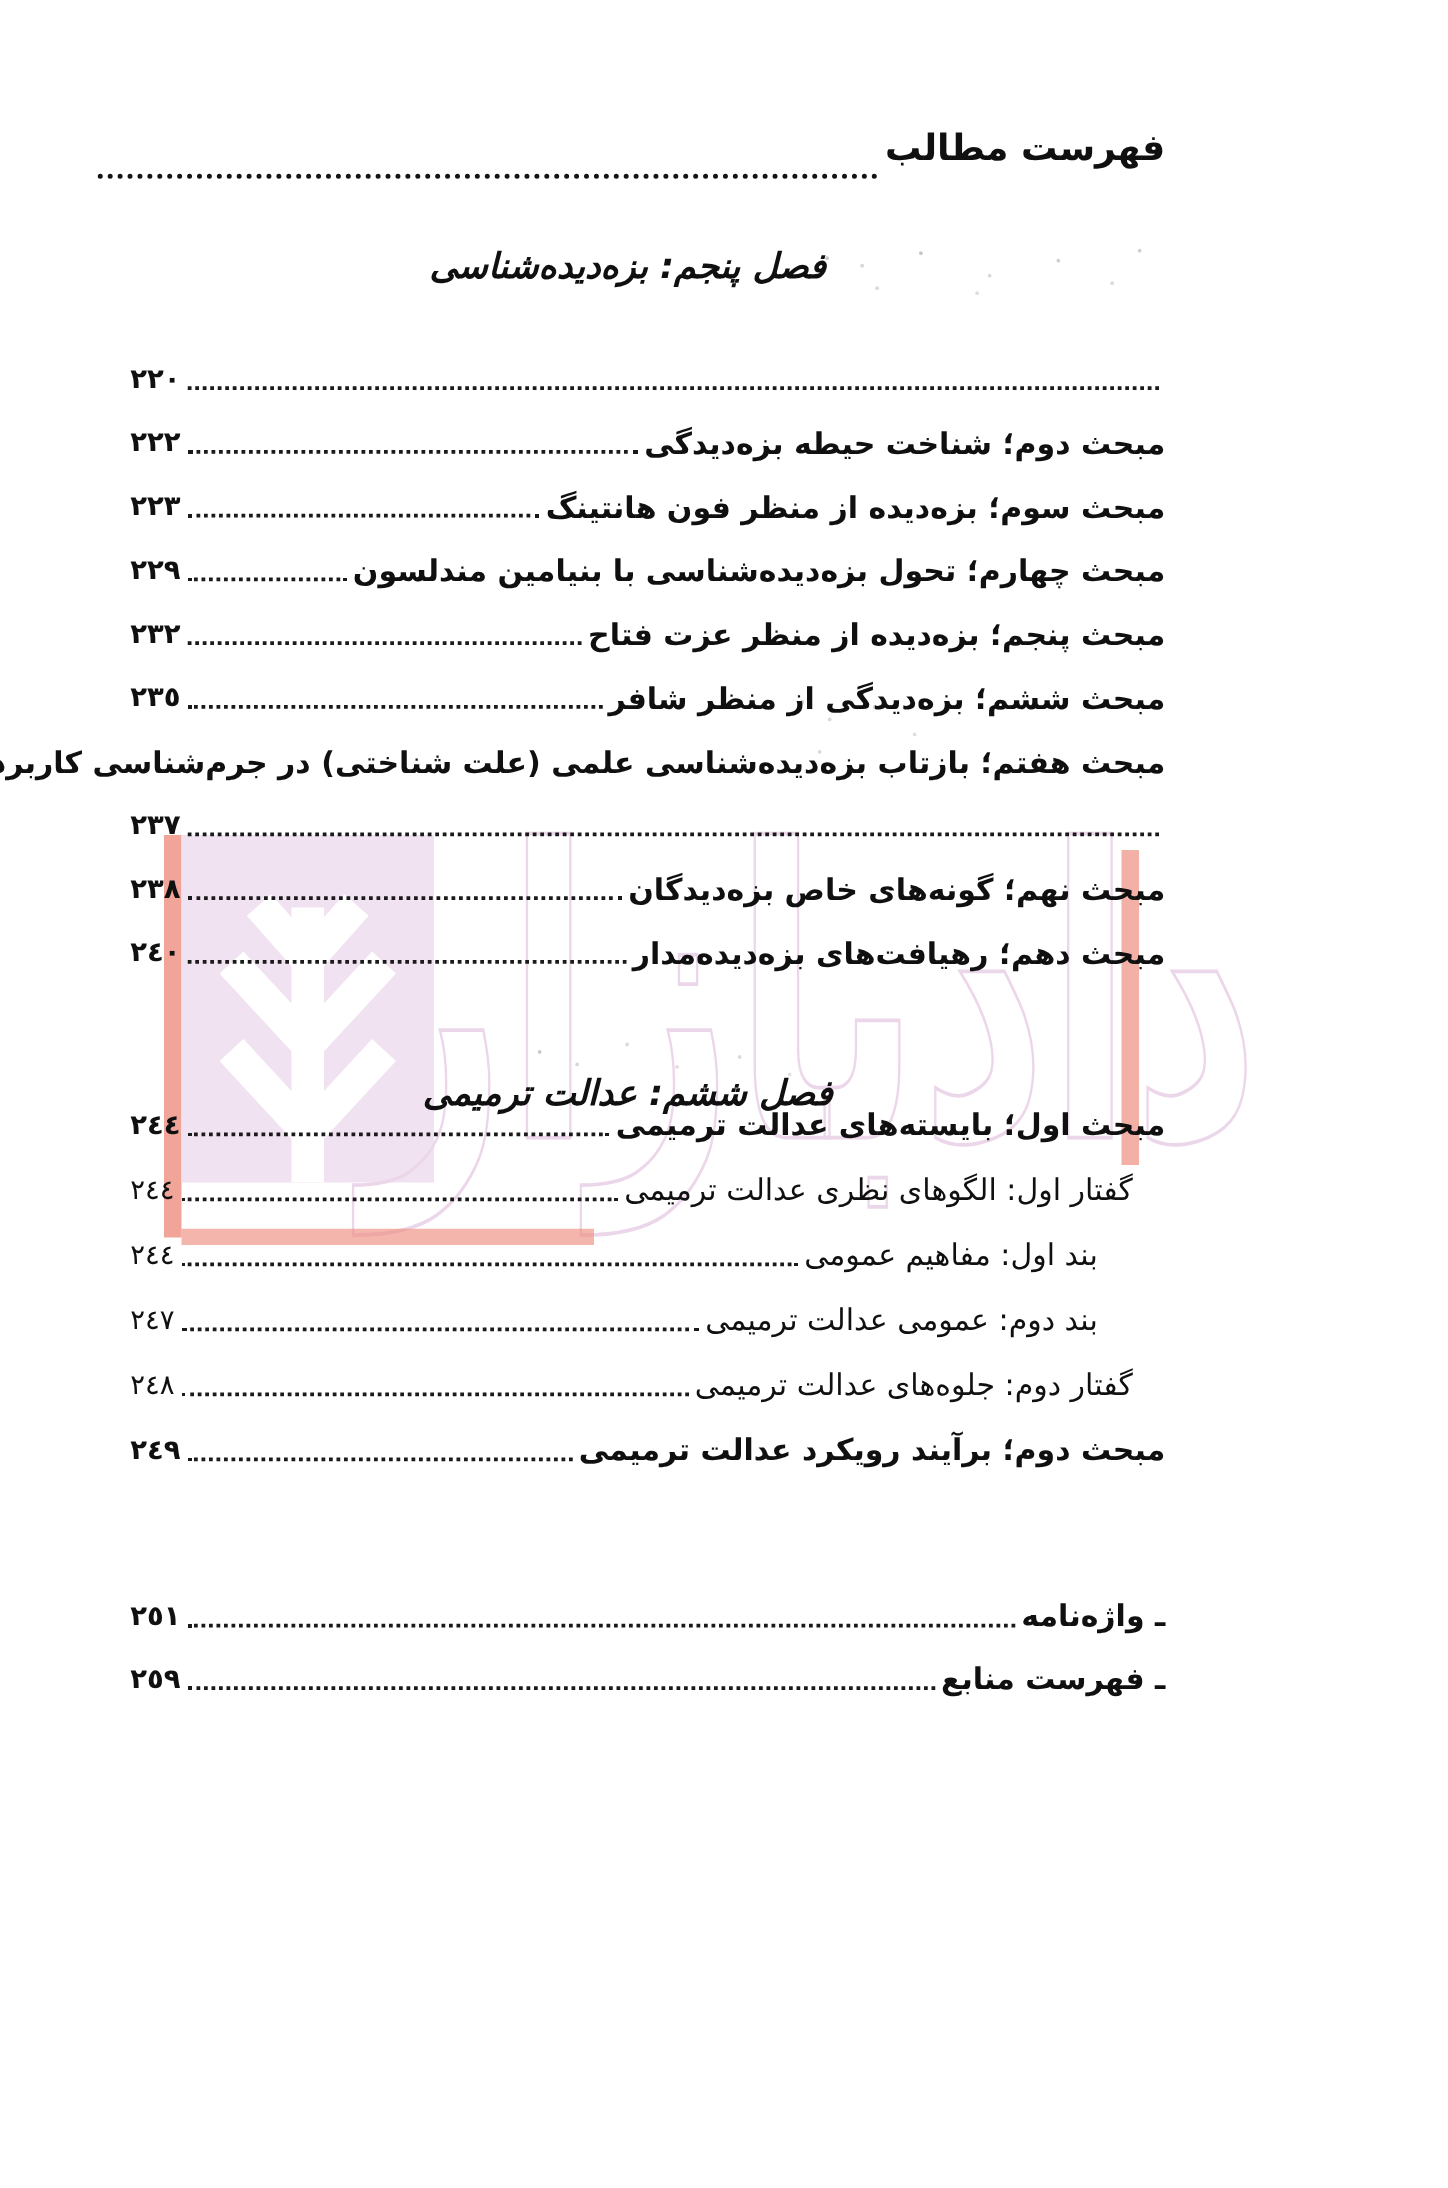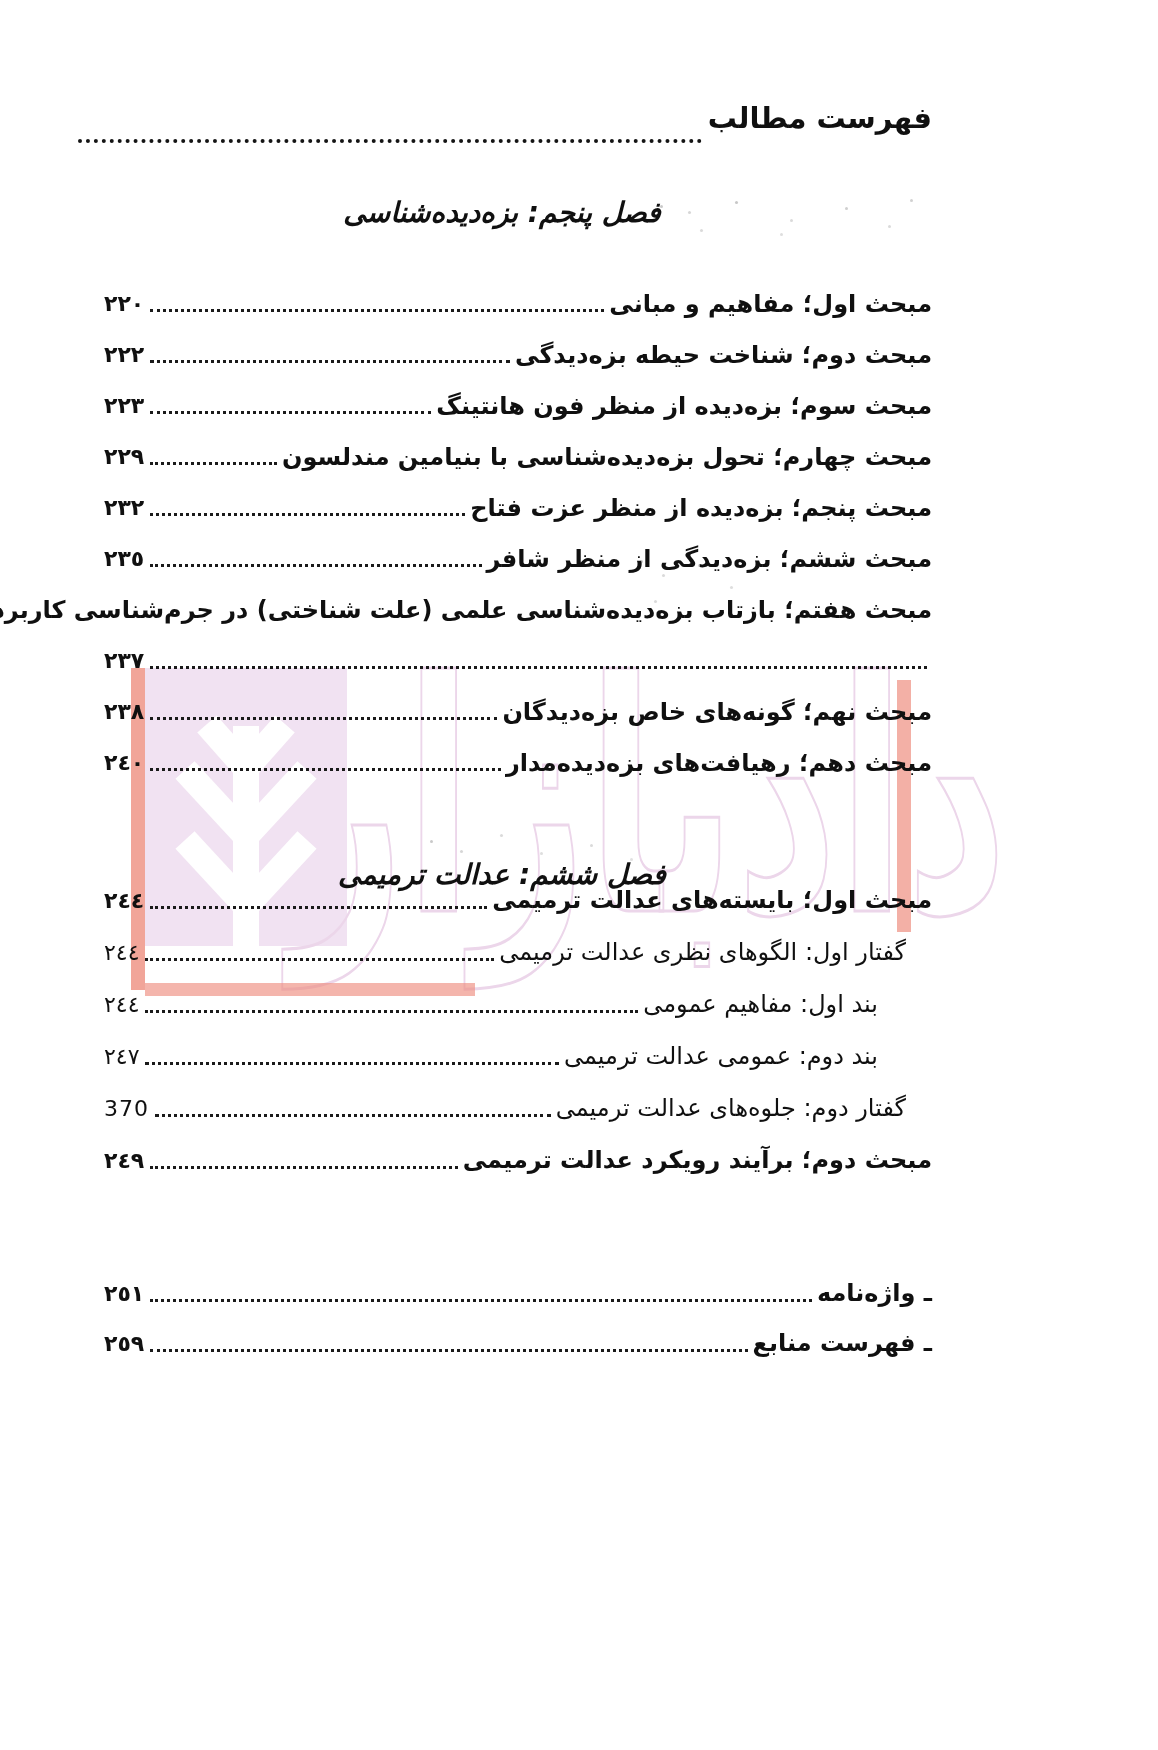--- a/index.html
+++ b/index.html
@@ -111,21 +111,20 @@
     <div class="hdr">
       <span class="lbl">فهرست مطالب</span>
       <span class="leader"></span>
     </div>
 
     <div class="chapter-title ct5">فصل پنجم: بزه‌دیده‌شناسی</div>
 
     <div class="toc-list list1">
 
         <div class="row" data-level="main">
-          <span class="lbl">مبحث اول؛ مفاهیم و مبانی</span>
           <span class="leader"></span>
           <span class="num">٢٢٠</span>
         </div>
 
         <div class="row" data-level="main">
           <span class="lbl">مبحث دوم؛ شناخت حیطه بزه‌دیدگی</span>
           <span class="leader"></span>
           <span class="num">٢٢٢</span>
         </div>
 
@@ -200,21 +199,21 @@
 
         <div class="row" data-level="sub2">
           <span class="lbl">بند دوم: عمومی عدالت ترمیمی</span>
           <span class="leader"></span>
           <span class="num">٢٤٧</span>
         </div>
 
         <div class="row" data-level="sub1">
           <span class="lbl">گفتار دوم: جلوه‌های عدالت ترمیمی</span>
           <span class="leader"></span>
-          <span class="num">370</span>
+          <span class="num">٢٤٨</span>
         </div>
 
         <div class="row" data-level="main">
           <span class="lbl">مبحث دوم؛ برآیند رویکرد عدالت ترمیمی</span>
           <span class="leader"></span>
           <span class="num">٢٤٩</span>
         </div>
       </div>
 
     <div class="toc-list list3">

